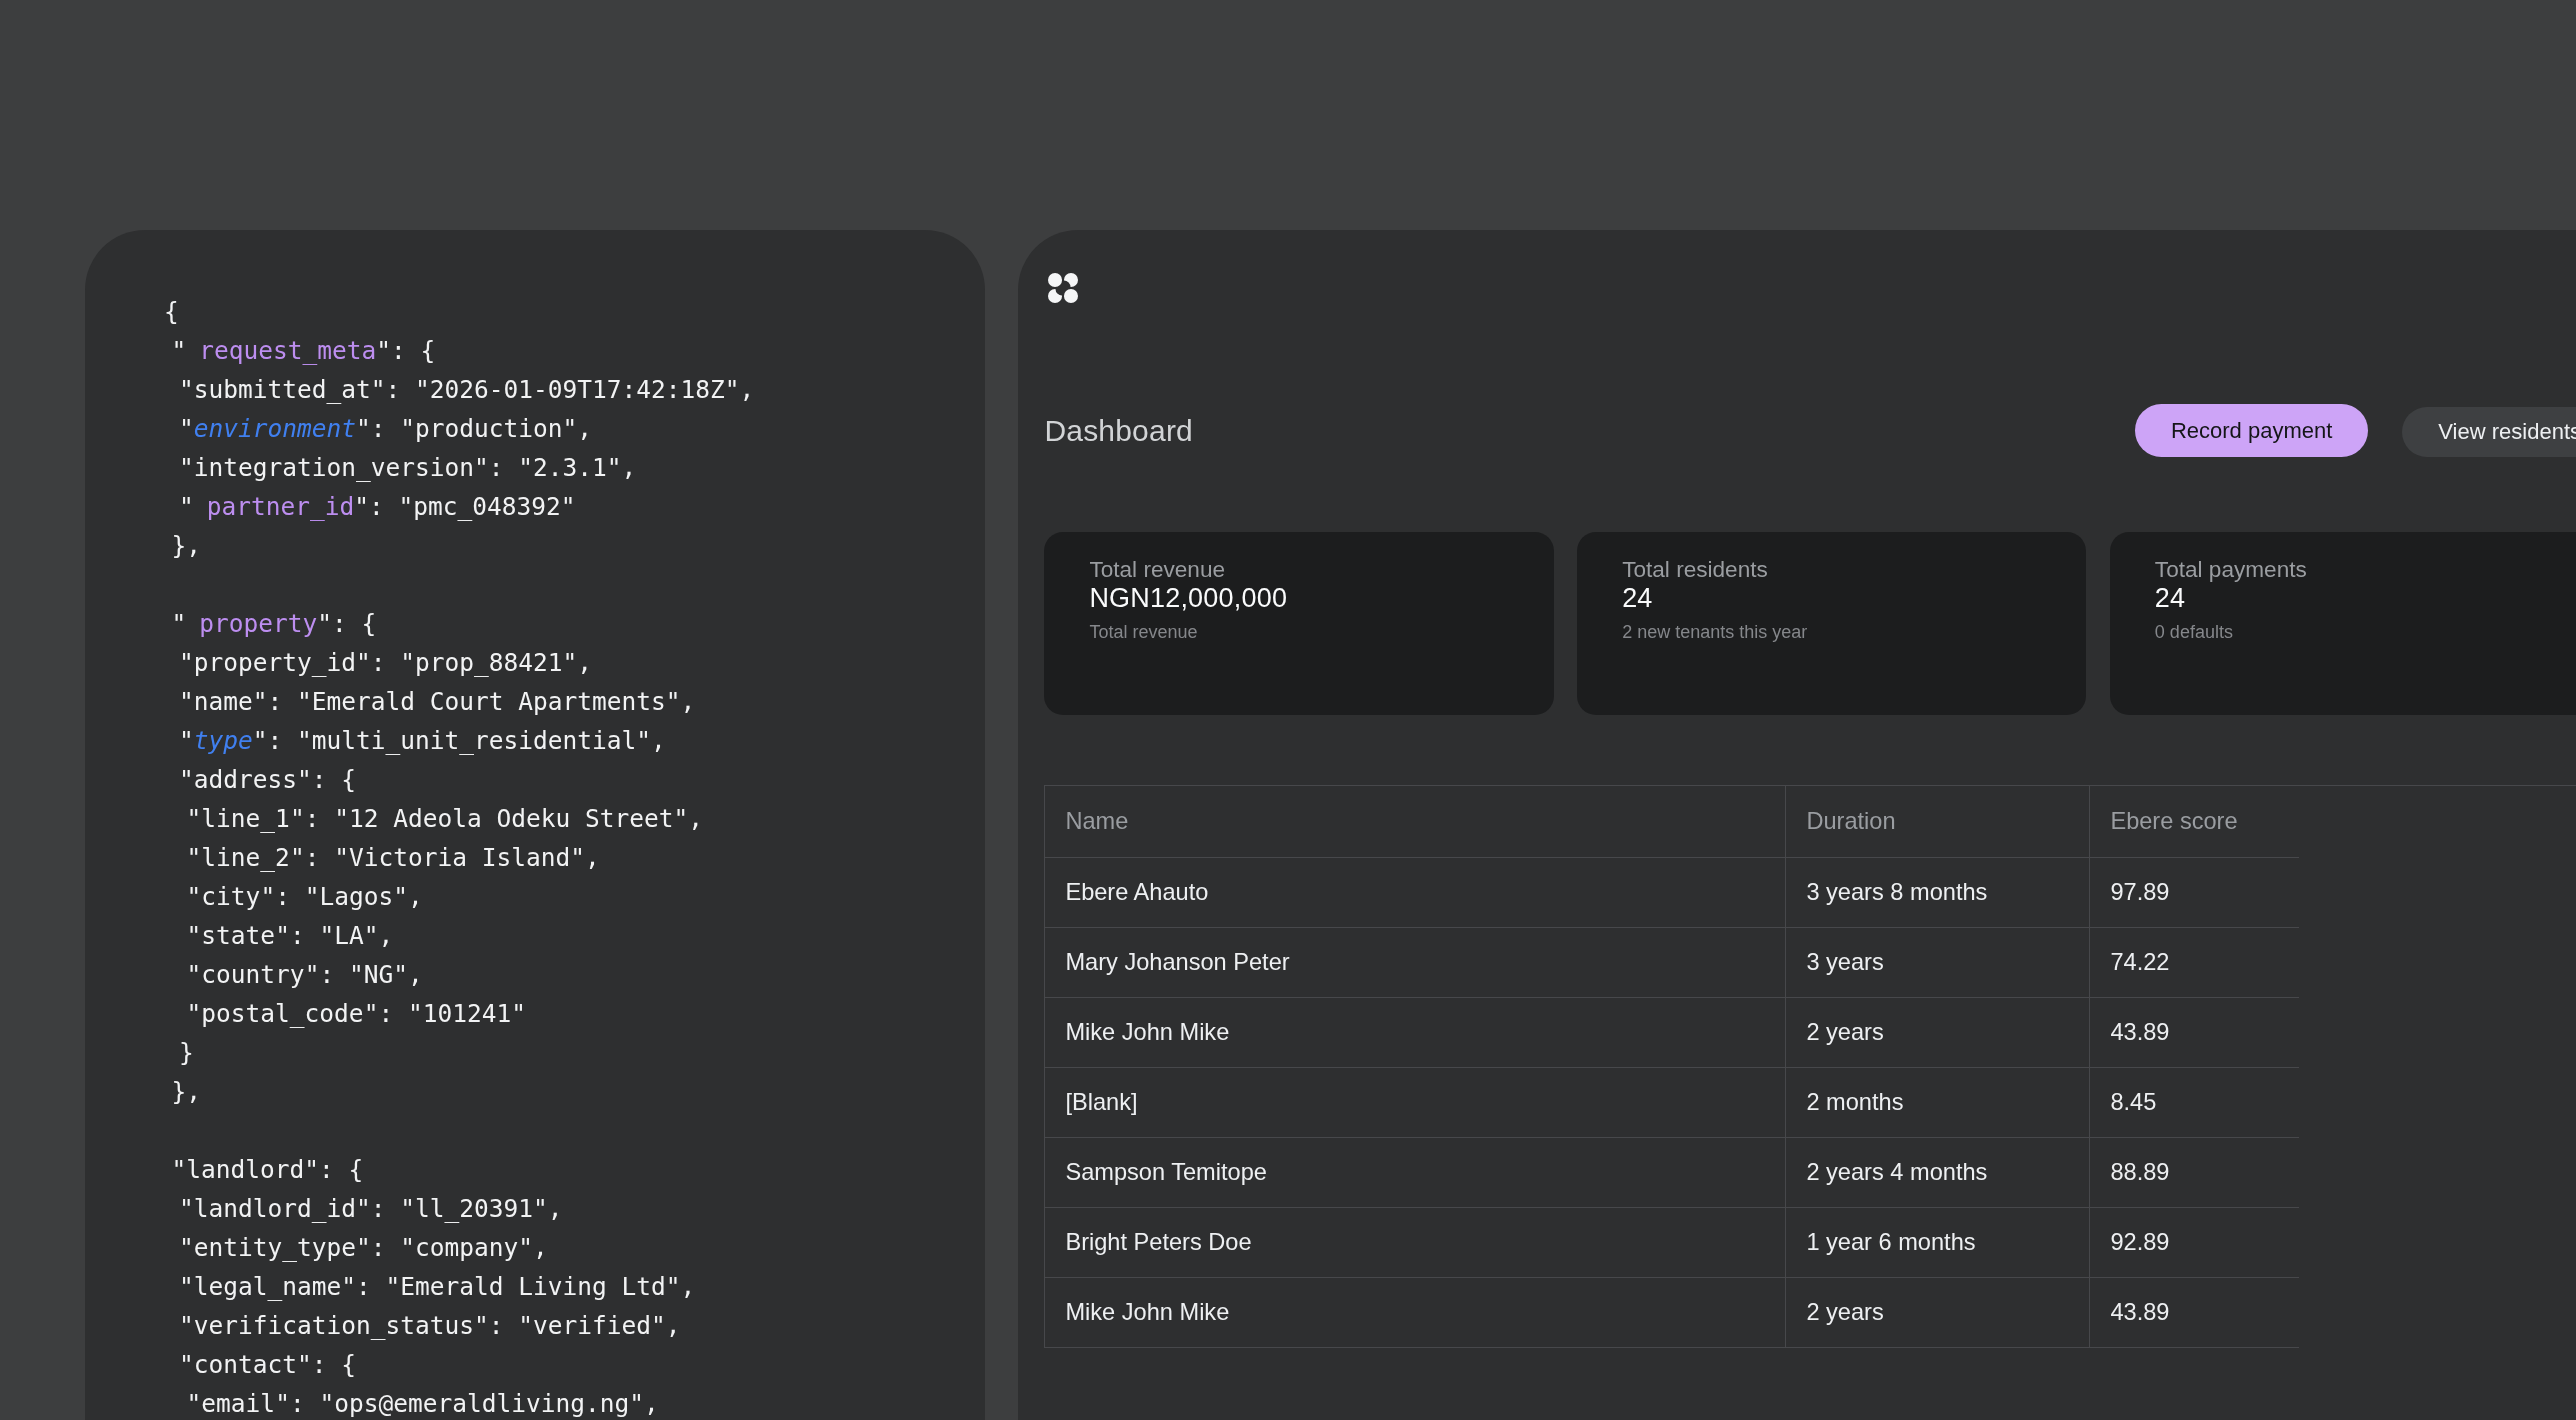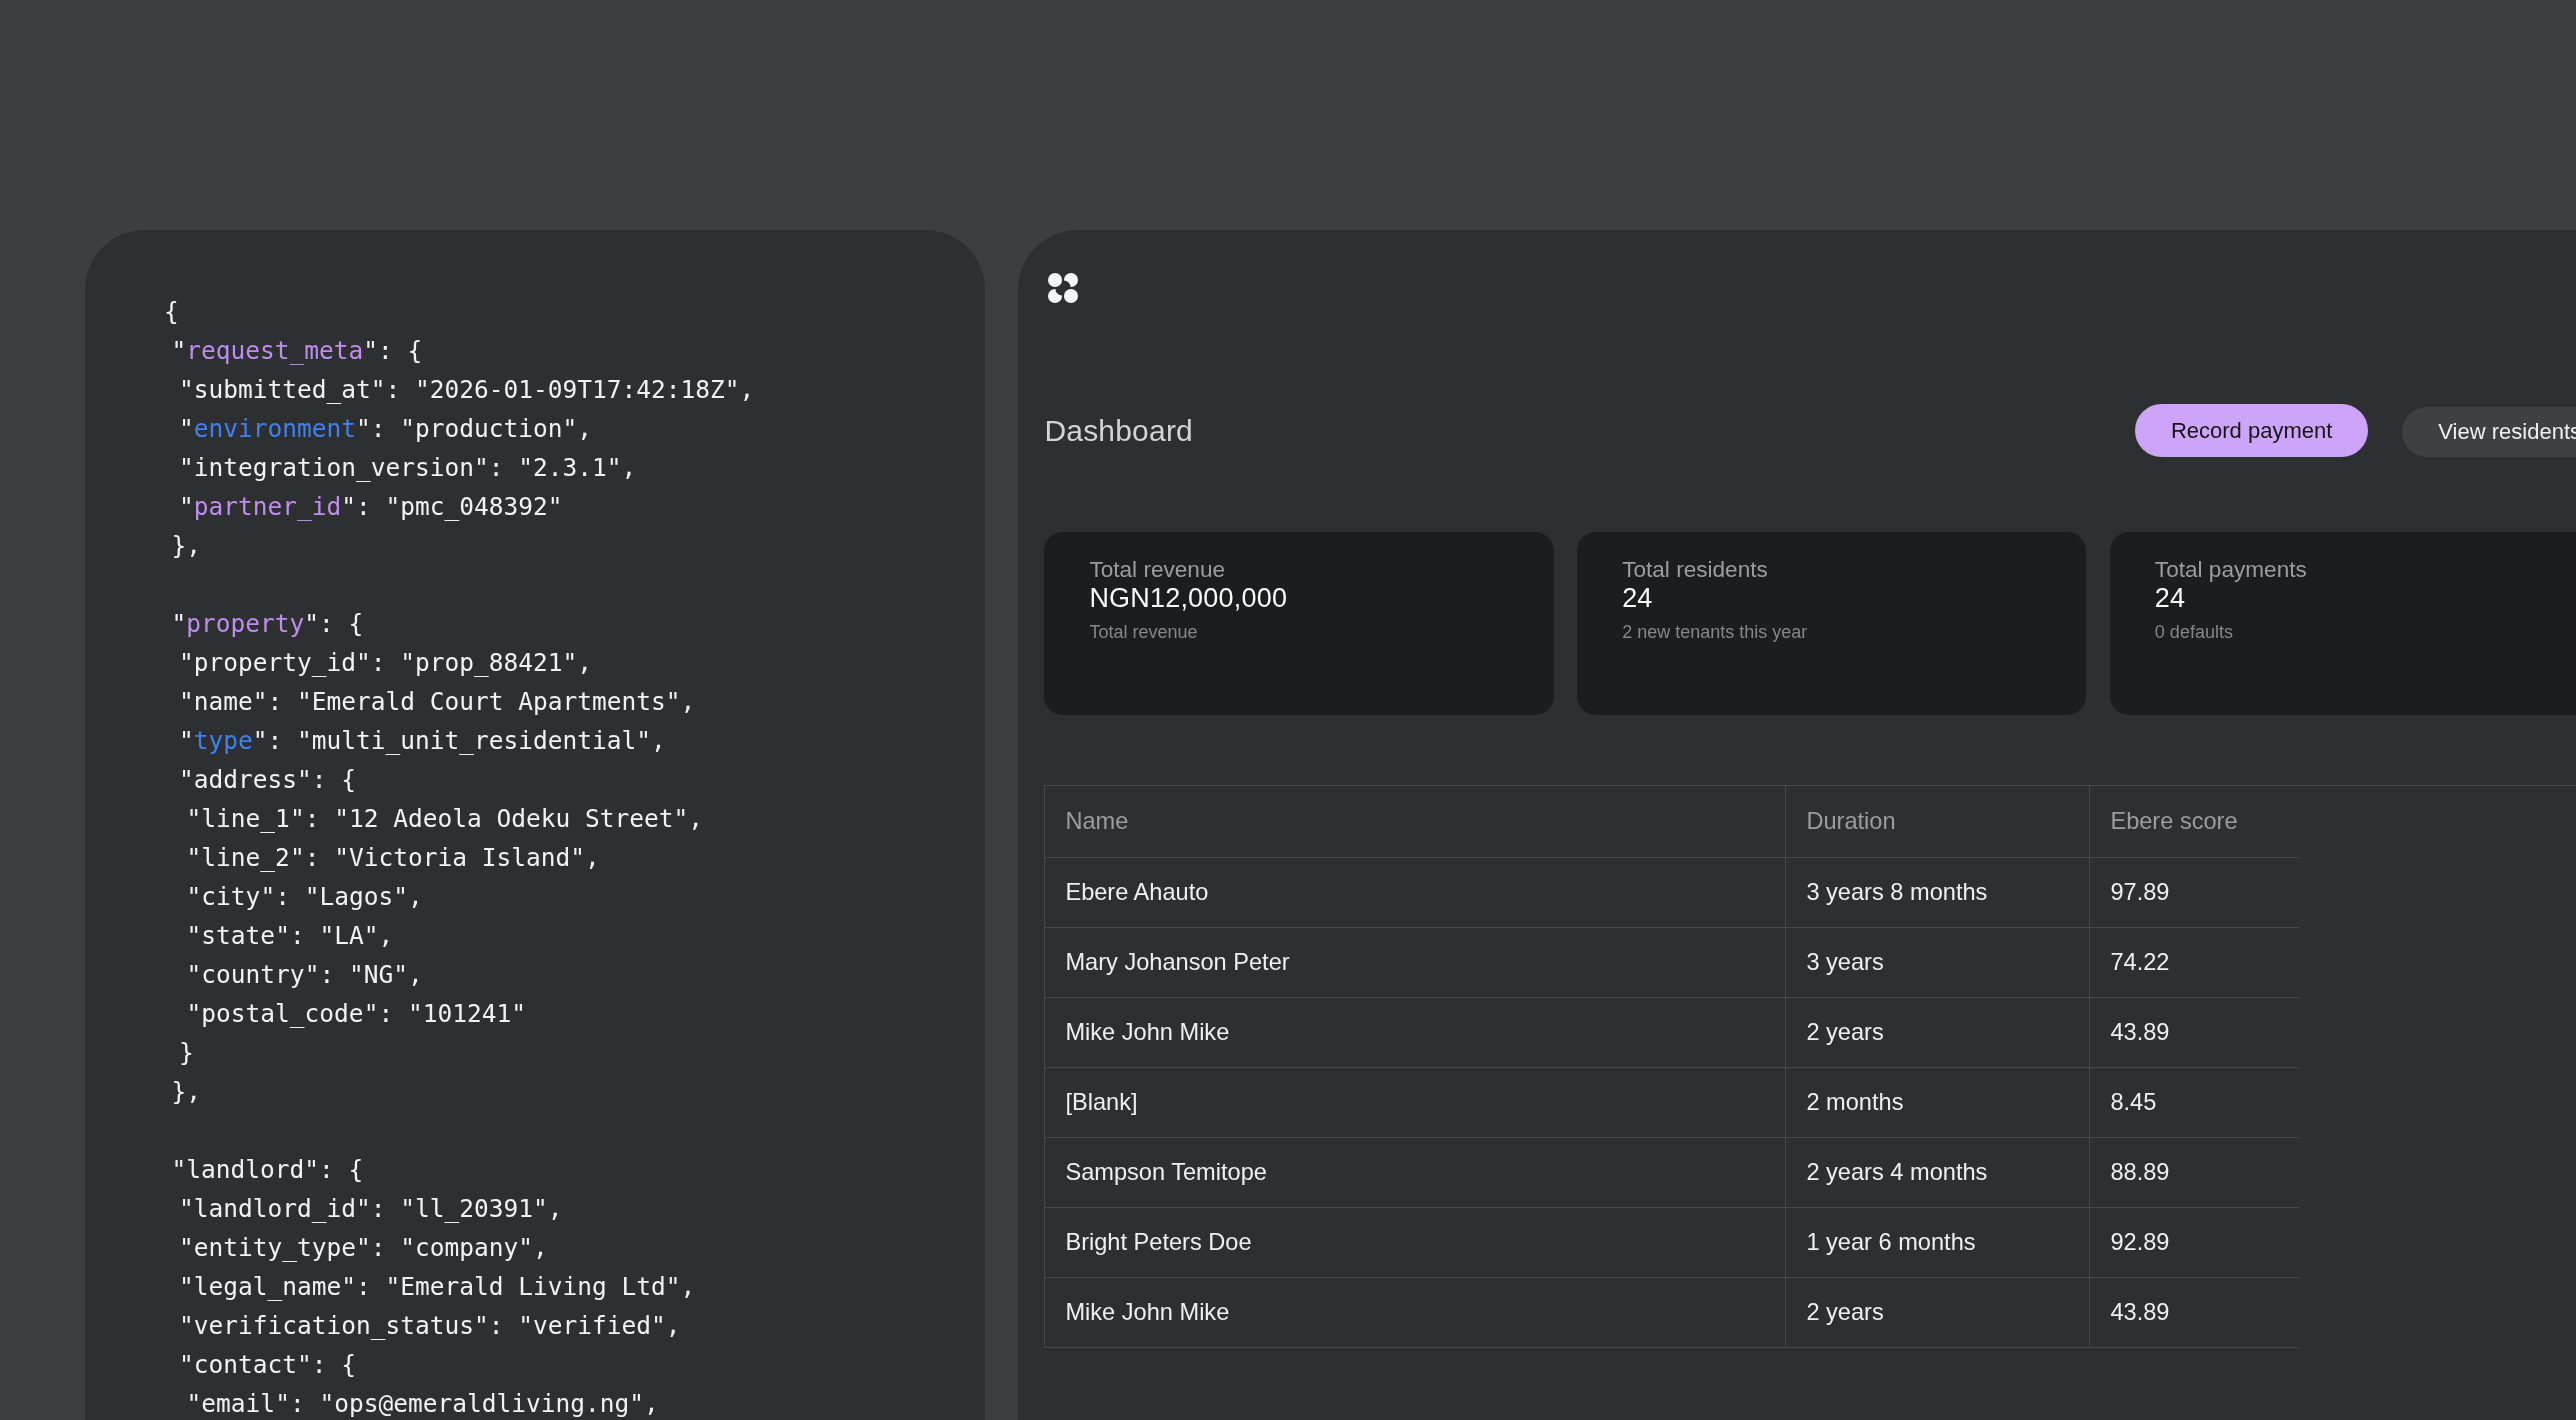--- a/index.html
+++ b/index.html
@@ -12,22 +12,22 @@
   html,body{margin:0;padding:0;background:var(--page-bg);}
   body{width:2576px;height:1420px;overflow:hidden;font-family:"Liberation Sans",sans-serif;}
   .stage{position:relative;width:2576px;height:1420px;background:var(--page-bg);overflow:hidden;}
 
   
   .panel{position:absolute;top:230px;background:var(--panel-bg);border-radius:60px 60px 0 0;overflow:hidden;}
   .panel.left{left:85px;width:900px;height:1190px;}
   .json{margin:0;padding:62px 38px 0 79px;font-size:24.5px;line-height:39px;color:var(--json-plain);}
   .json-line{white-space:pre;min-height:39px;}
   .c-plain{color:var(--json-plain);}
-  .c-purple{color:var(--key-purple);}
-  .c-blue{color:var(--key-blue);}
+  .c-purple{color:var(--key-purple);margin-left:13px;}
+  .c-blue{color:var(--key-blue);font-style:italic;}
 
   
   .panel.right{left:1018px;width:1618px;height:1190px;}
   .logo{position:absolute;left:30px;top:43px;width:30px;height:30px;}
   .dash-head{position:absolute;left:26.4px;right:19px;top:173px;height:55px;display:flex;align-items:center;justify-content:space-between;}
   .page-title{margin:0;font-size:30px;font-weight:400;color:var(--title-text);letter-spacing:0.2px;}
   .actions{display:flex;gap:34px;align-items:flex-end;}
   .btn{border:none;cursor:pointer;height:53px;border-radius:26.4px;padding:0 36px;font-family:"Liberation Sans",sans-serif;font-size:22px;line-height:53px;}
   .btn.primary{background:var(--accent-purple);color:var(--accent-text);font-weight:500;}
   .btn.ghost{background:var(--button-gray);color:var(--text-bright);height:50px;line-height:50px;font-weight:400;}

